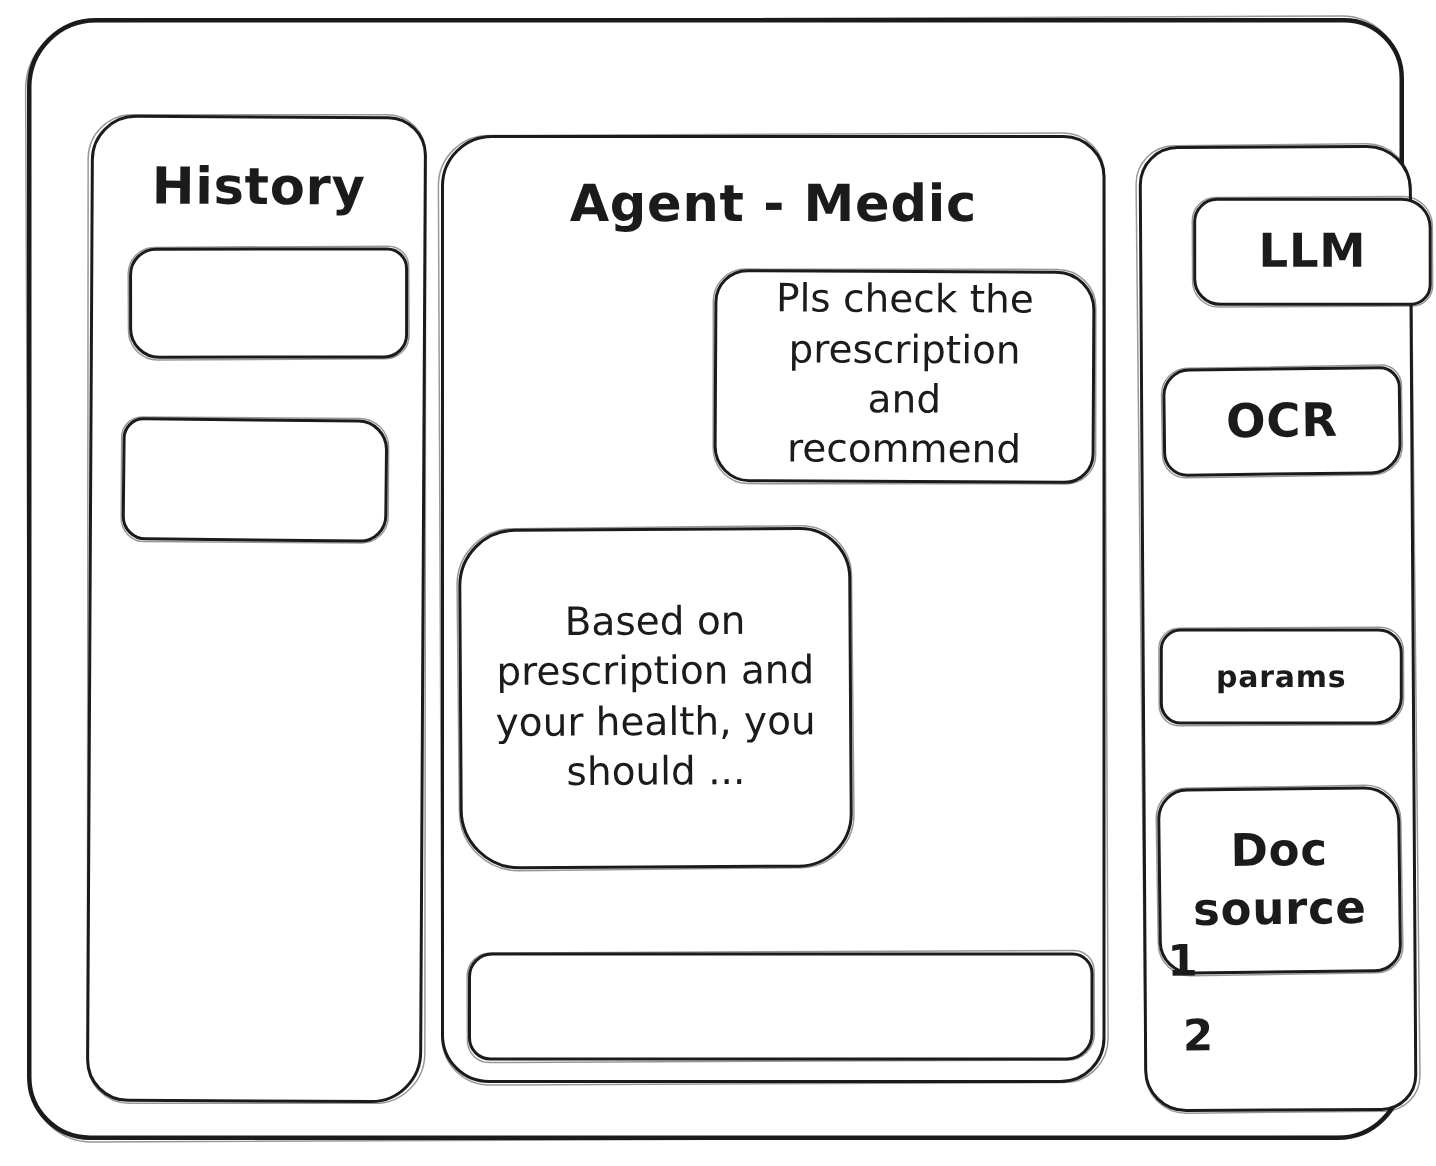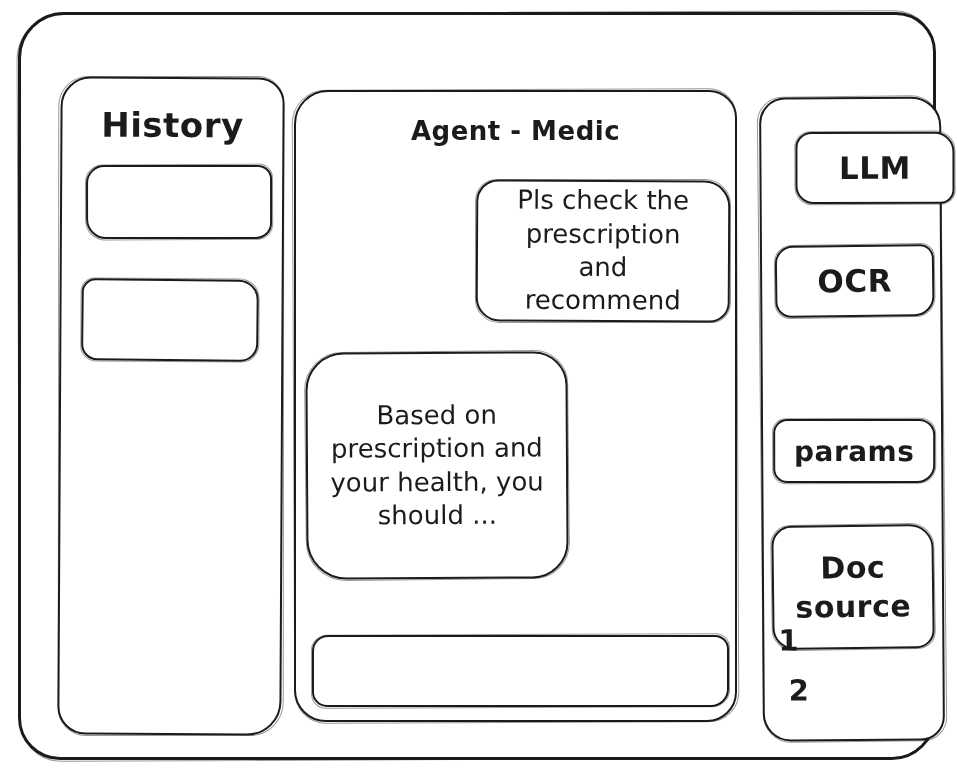--- a/index.html
+++ b/index.html
@@ -54,21 +54,21 @@
   }
 
   
   .chat-panel {
     left: 273px; top: 75px; width: 443px; height: 632px;
     border-radius: 34px 28px 30px 32px;
   }
   .chat-title {
     position: absolute; left: 0; top: 24px; width: 100%;
     text-align: center;
-    font-size: 26px; font-weight: 700; letter-spacing: .5px;
+    font-size: 34px; font-weight: 700; letter-spacing: .5px;
   }
   .bubble {
     display: flex; align-items: center; justify-content: center;
     text-align: center;
     font-size: 26px; font-weight: 500; line-height: 1.28;
     padding: 12px 20px;
   }
   .bubble-user {
     left: 180px; top: 88px; width: 254px; height: 142px;
     border-radius: 22px 26px 20px 24px;
@@ -94,21 +94,21 @@
     border-radius: 26px 30px 24px 28px;
   }
   .tool {
     display: flex; align-items: center; justify-content: center;
     text-align: center;
     font-size: 31px; font-weight: 700; letter-spacing: .5px;
     cursor: pointer;
   }
   .tool-llm    { left: 13px; top: 33px;  width: 159px; height: 72px;  border-radius: 16px 20px 14px 18px; margin-left: 21px; }
   .tool-ocr    { left: 13px; top: 146px; width: 159px; height: 72px;  border-radius: 18px 14px 20px 16px; }
-  .tool-params { left: 10px; top: 320px; width: 162px; height: 64px;  border-radius: 14px 16px 18px 14px; font-size: 28px; }
+  .tool-params { left: 10px; top: 320px; width: 162px; height: 64px;  border-radius: 14px 16px 18px 14px; font-size: 20px; }
   .tool-doc    { left: 8px;  top: 426px; width: 162px; height: 124px; border-radius: 20px 24px 18px 22px; line-height: 1.3; font-size: 30px; }
 
   .doc-note {
     position: absolute;
     font-size: 29px; font-weight: 700;
   }
   .doc-note-1 { left: 14px; top: 524px; }
   .doc-note-2 { left: 24px; top: 574px; }
 </style>
 </head>

